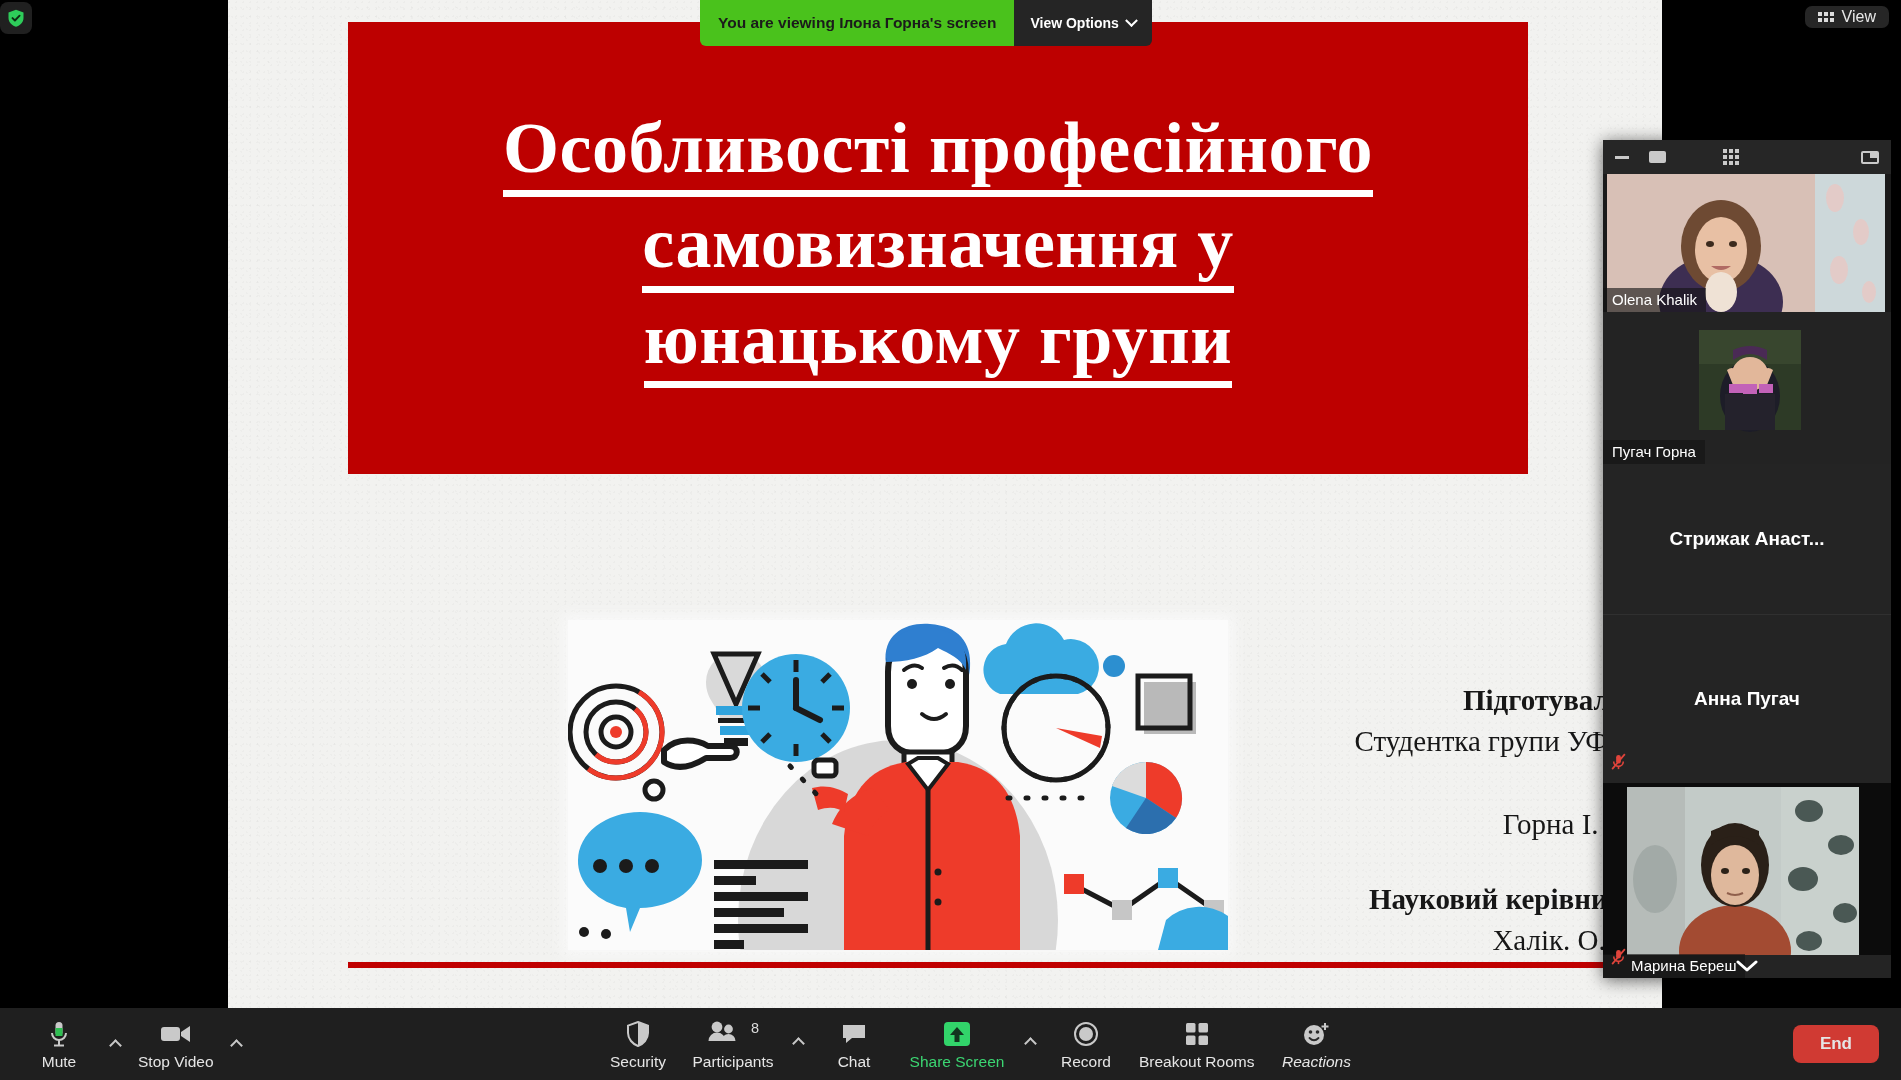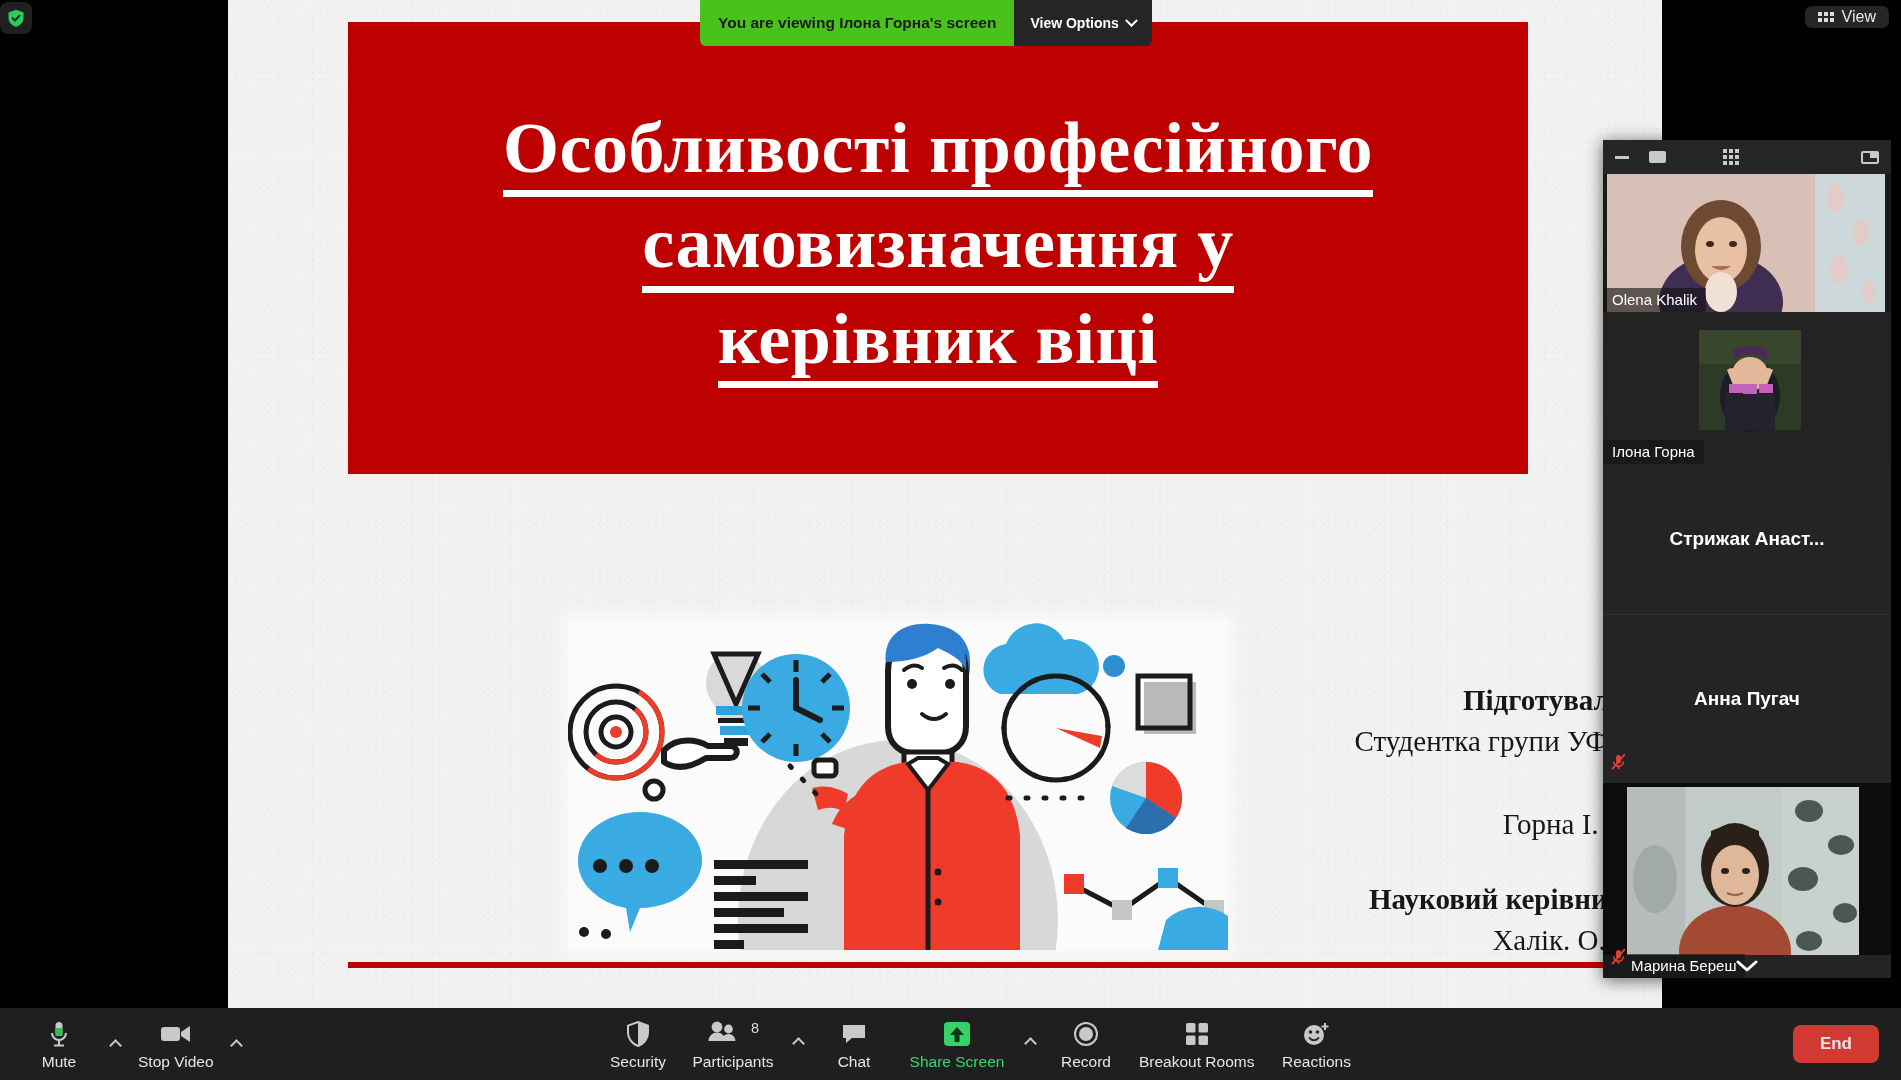--- a/index.html
+++ b/index.html
@@ -189,21 +189,21 @@
 
 <div id="app">
 
   <div class="stage">
 
     <div class="slide-canvas">
 
       <div class="slide-title-band">
         <div class="slide-title-line">Особливості професійного</div>
         <div class="slide-title-line">самовизначення у</div>
-        <div class="slide-title-line">керівник віці</div>
+        <div class="slide-title-line">юнацькому групи</div>
       </div>
 
       <div class="illustration">
         <svg viewBox="0 0 660 330" xmlns="http://www.w3.org/2000/svg">
           <rect width="660" height="330" fill="#fbfbfb"></rect>
 
           <ellipse cx="330" cy="300" rx="160" ry="180" fill="#d8d8d8"></ellipse>
 
           <g transform="translate(48,112)">
             <circle r="46" fill="none" stroke="#1b1b1b" stroke-width="5"></circle>
@@ -425,21 +425,21 @@
         <ellipse cx="147" cy="84" rx="30" ry="36" fill="#1d1d28"></ellipse>
         <ellipse cx="147" cy="62" rx="18" ry="17" fill="#e2b79a"></ellipse>
         <path d="M130,48 q17,-12 34,0 l0,-10 q-17,-8 -34,0z" fill="#4a2a55"></path>
         <path d="M124,58 q8,-6 12,6 l-4,14 z" fill="#e2b79a"></path>
         <path d="M170,58 q-8,-6 -12,6 l4,14 z" fill="#e2b79a"></path>
         <rect x="126" y="72" width="14" height="9" fill="#c262b8"></rect>
         <rect x="156" y="72" width="14" height="9" fill="#c262b8"></rect>
         <path d="M140,72 l14,0 0,40 -14,0z" fill="#c262b8"></path>
         <path d="M122,82 l50,0 0,36 -50,0z" fill="#24222c"></path>
       </svg>
-      <div class="tile-name">Ілона Горна</div>
+      <div class="tile-name">Пугач Горна</div>
     </div>
 
     <div class="tile avatar-only" style="height:150px;">
       <div class="tile-center-name">Стрижак  Анаст...</div>
     </div>
     <div class="tile-sep"></div>
 
     <div class="tile avatar-only" style="height:168px;">
       <div class="tile-center-name">Анна Пугач</div>
       <span class="mute-badge">
@@ -595,21 +595,21 @@
           <svg width="26" height="26" viewBox="0 0 26 26">
             <rect x="2" y="2" width="9.5" height="9.5" rx="1.5" fill="#c9c9c9"></rect>
             <rect x="14.5" y="2" width="9.5" height="9.5" rx="1.5" fill="#c9c9c9"></rect>
             <rect x="2" y="14.5" width="9.5" height="9.5" rx="1.5" fill="#c9c9c9"></rect>
             <rect x="14.5" y="14.5" width="9.5" height="9.5" rx="1.5" fill="#c9c9c9"></rect>
           </svg>
         </span>
         <span>Breakout Rooms</span>
       </div>
 
-      <div class="cb-item" style="min-width:104px;">
+      <div class="cb-item" style="min-width:104px;font-style:italic;">
         <span class="cb-ico">
           <svg width="28" height="26" viewBox="0 0 28 26">
             <circle cx="12" cy="14" r="10" fill="#c9c9c9"></circle>
             <circle cx="8.5" cy="11" r="1.8" fill="#2b2b2b"></circle>
             <circle cx="15.5" cy="11" r="1.8" fill="#2b2b2b"></circle>
             <path d="M7.5 17 q4.5 4.5 9 0" fill="none" stroke="#2b2b2b" stroke-width="1.8" stroke-linecap="round"></path>
             <line x1="23" y1="2" x2="23" y2="9" stroke="#c9c9c9" stroke-width="2"></line>
             <line x1="19.5" y1="5.5" x2="26.5" y2="5.5" stroke="#c9c9c9" stroke-width="2"></line>
           </svg>
         </span>

